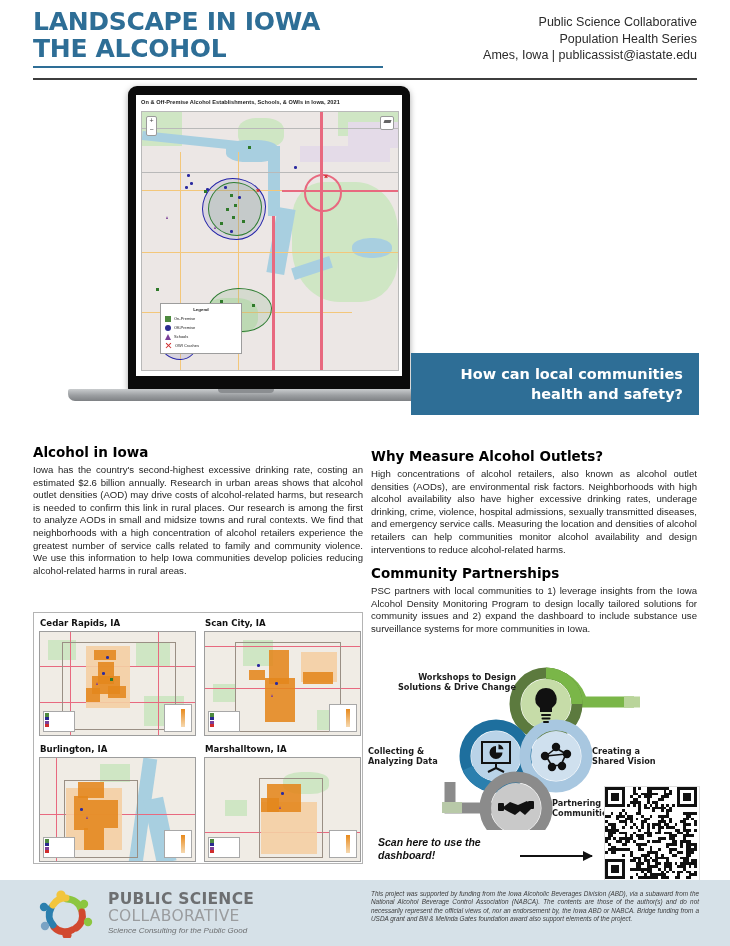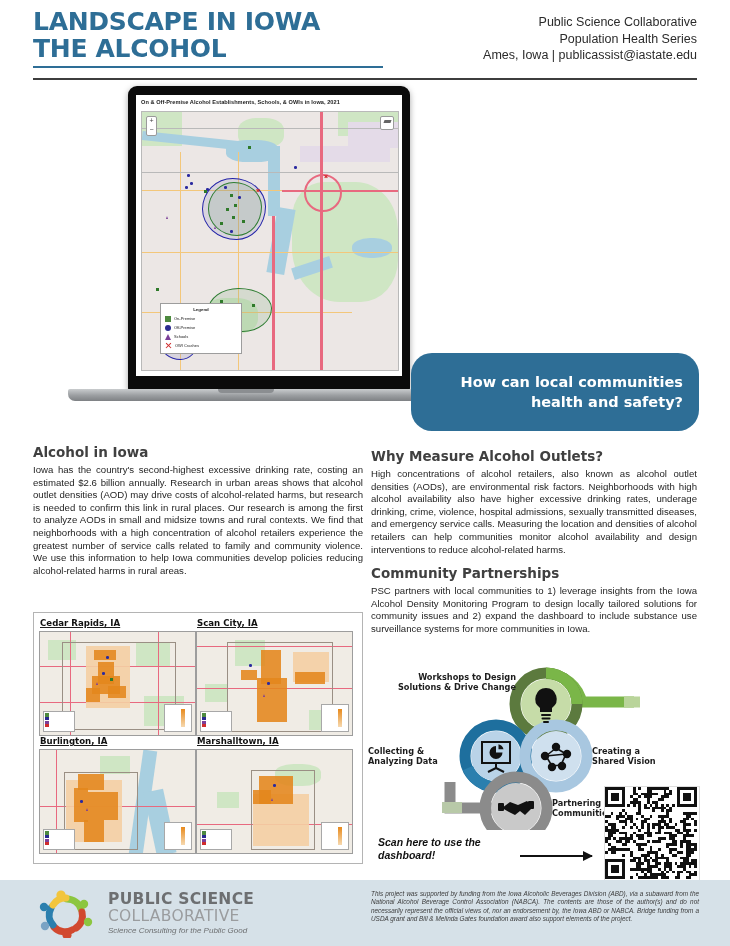--- a/index.html
+++ b/index.html
@@ -102,48 +102,48 @@
   .p-sch{width:0;height:0;border-left:1.6px solid transparent;border-right:1.6px solid transparent;border-bottom:3px solid #7b3f98;}
   .p-owi{width:4px;height:4px;}
   .p-owi:before,.p-owi:after{content:"";position:absolute;left:0;top:1.6px;width:4px;height:0.9px;background:#d02a2a;}
   .p-owi:before{transform:rotate(45deg);} .p-owi:after{transform:rotate(-45deg);}
   .hull{position:absolute;border-radius:48% 52% 46% 54%/50% 46% 54% 50%;}
   .hull-b{border:1.4px solid #2323a8;background:rgba(120,120,190,.17);}
   .hull-g{border:1.4px solid #2e7d32;background:rgba(110,160,110,.18);}
 
   
   .callout{
-    position:absolute;left:411px;top:353px;width:288px;height:78px;
+    position:absolute;left:411px;top:353px;width:288px;height:62px;
     background:#2e6e96;color:#fff;
     display:flex;align-items:center;justify-content:flex-end;
-    padding:0 16px 0 10px;box-sizing:border-box;border-radius:21px;
+    padding:0 16px 0 10px;box-sizing:border-box;
   }
   .callout-text{
     text-align:right;font-size:14.5px;line-height:20px;font-weight:bold;
     font-family:"DejaVu Sans", sans-serif;
   }
 
   
   .col-left{position:absolute;left:33px;top:444px;width:330px;}
   .col-right{position:absolute;left:371px;top:448px;width:326px;}
   h2.sec{
-    font-size:13.5px;font-weight:bold;margin:0 0 4px 0;color:#404040;
+    font-size:13.5px;font-weight:bold;margin:0 0 4px 0;color:#000000;
     font-family:"DejaVu Sans", sans-serif;
   }
   p.body{
     margin:0 0 9px 0;font-size:9.6px;line-height:12.6px;
     text-align:justify;color:#252525;
   }
 
   
   .citygrid{
     position:absolute;left:33px;top:612px;width:330px;height:252px;
     border:1px solid #b4b4b4;background:#fff;box-sizing:border-box;padding:5px;
   }
-  .cityrow{display:flex;gap:0;margin-bottom:0;text-decoration:underline;}
+  .cityrow{display:flex;gap:8px;margin-bottom:8px;}
   .citycell{width:157px;}
   .cityname{font-size:8.6px;font-weight:bold;margin:0 0 3px 1px;color:#111;
     font-family:"DejaVu Sans", sans-serif;}
   .citymap{
     width:157px;height:105px;border:1px solid #9d9d9d;background:#f0ece5;
     position:relative;overflow:hidden;box-sizing:border-box;
   }
   .cm-leg{
     position:absolute;left:3px;bottom:3px;width:32px;height:21px;
     background:#fff;border:1px solid #a8a8a8;padding:1px;box-sizing:border-box;

